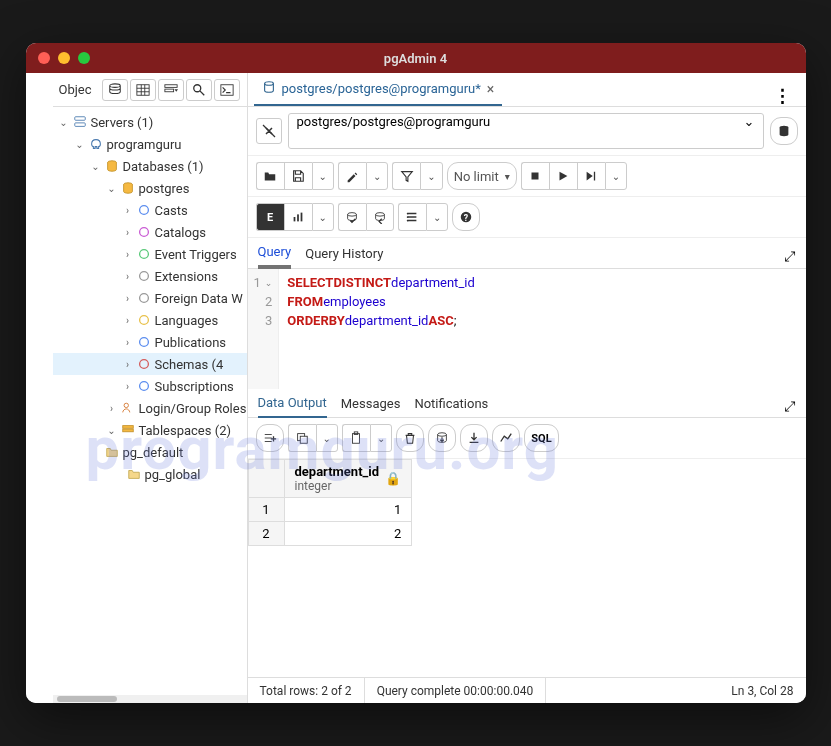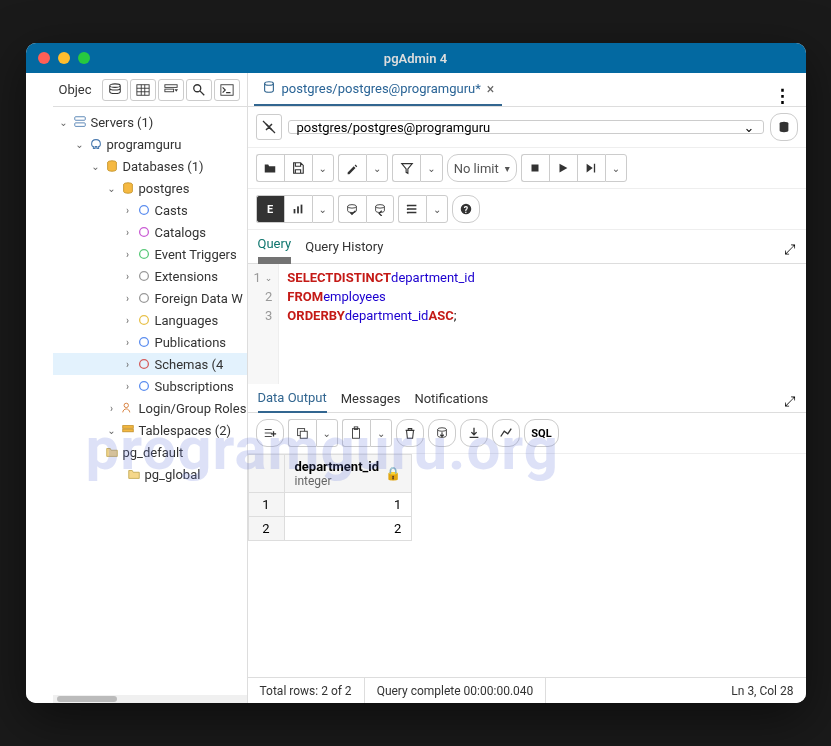--- a/index.html
+++ b/index.html
@@ -1,18 +1,18 @@
 <!DOCTYPE html>
 <html><head>
 <meta charset="utf-8">
 <style>
 * { box-sizing: border-box; margin: 0; padding: 0; font-family: -apple-system, BlinkMacSystemFont, "Segoe UI", Roboto, sans-serif; }
 body { background: #1a1a1a; display: flex; align-items: center; justify-content: center; height: 100vh; }
 .window { width: 780px; height: 660px; background: #fff; border-radius: 10px; overflow: hidden; display: flex; flex-direction: column; box-shadow: 0 15px 50px rgba(0,0,0,0.5); }
-.titlebar { background: #0369a1; height: 30px; display: flex; align-items: center; padding: 0 12px; position: relative; }
+.titlebar { background: #7f1d1d; height: 30px; display: flex; align-items: center; padding: 0 12px; position: relative; }
 .traffic { display: flex; gap: 8px; }
 .tl { width: 12px; height: 12px; border-radius: 50%; }
 .tl.red { background: #ff5f56; } .tl.yellow { background: #ffbd2e; } .tl.green { background: #27c93f; }
 .title { position: absolute; left: 0; right: 0; text-align: center; color: #ddd; font-size: 13px; font-weight: 600; pointer-events: none; }
 .content { flex: 1; display: flex; overflow: hidden; background: #fff; }
 .sidebar { width: 195px; border-right: 1px solid #ddd; display: flex; flex-direction: column; overflow: hidden; margin-left: 27px; }
 .sb-header { display: flex; align-items: center; height: 34px; border-bottom: 1px solid #ddd; }
 .sb-label { font-size: 13px; padding: 0 6px; color: #333; }
 .sb-tools { display: flex; gap: 2px; padding: 0 4px; }
 .sb-tool { width: 26px; height: 22px; border: 1px solid #ccc; border-radius: 3px; display: flex; align-items: center; justify-content: center; background: #fff; cursor: pointer; }
@@ -24,34 +24,34 @@
 .nicon { width: 18px; display: inline-flex; justify-content: center; margin-right: 2px; }
 .nicon svg { width: 14px; height: 14px; }
 .main { flex: 1; display: flex; flex-direction: column; overflow: hidden; }
 .tabbar { display: flex; align-items: flex-end; height: 34px; border-bottom: 1px solid #ddd; padding: 0 6px; }
 .tab { display: flex; align-items: center; gap: 6px; font-size: 13px; color: #2a6496; border-bottom: 2px solid #326690; padding: 7px 8px; }
 .tab .x { color: #666; cursor: pointer; font-size: 14px; }
 .spacer { flex: 1; }
 .kebab { font-size: 18px; font-weight: bold; padding: 0 8px; cursor: pointer; }
 .connbar { display: flex; align-items: center; padding: 6px 8px; gap: 6px; border-bottom: 1px solid #eee; }
 .connicon { width: 26px; height: 26px; border: 1px solid #ccc; border-radius: 3px; display: flex; align-items: center; justify-content: center; }
-.connsel { flex: 1; height: 14px; border: 1px solid #ccc; border-radius: 3px; display: flex; align-items: center; padding: 0 8px; font-size: 13px; justify-content: space-between; }
+.connsel { flex: 1; height: 36px; border: 1px solid #ccc; border-radius: 3px; display: flex; padding: 0 8px; font-size: 13px; justify-content: space-between; }
 .toolbar { display: flex; gap: 4px; padding: 6px 8px; flex-wrap: wrap; border-bottom: 1px solid #eee; }
 .btn { height: 28px; min-width: 28px; border: 1px solid #ccc; border-radius: 11px; background: #fff; display: flex; align-items: center; justify-content: center; padding: 0 6px; cursor: pointer; }
 .btn.dark { background: #333; color: #fff; }
 .btn svg { width: 14px; height: 14px; }
 .btngrp { display: flex; }
 .btngrp .btn { border-radius: 0; border-right: none; }
 .btngrp .btn:first-child { border-radius: 3px 0 0 3px; }
 .btngrp .btn:last-child { border-radius: 0 3px 3px 0; border-right: 1px solid #ccc; }
 .dd { min-width: 18px; font-size: 10px; color: #555; }
 .nolimit { font-size: 13px; color: #555; min-width: 70px; justify-content: space-between; }
 .qtabs { display: flex; gap: 14px; padding: 6px 10px 0; font-size: 13px; border-bottom: 1px solid #ddd; align-items: center; }
 .qtab { padding-bottom: 6px; cursor: pointer; color: #333; }
-.qtab.active { color: #0f766e; border-bottom: 7px solid #737373; margin-bottom: -1px; }
+.qtab.active { color: #1d4ed8; border-bottom: 4px solid #737373; margin-bottom: -1px; }
 .expand { margin-left: auto; cursor: pointer; font-size: 14px; }
 .editor { display: flex; font-family: "SF Mono", Monaco, Consolas, monospace; font-size: 13px; height: 120px; overflow: auto; }
 .gutter { background: #f7f7f7; border-right: 1px solid #eee; padding: 4px 6px; text-align: right; color: #999; user-select: none; }
 .gline { height: 19px; display: flex; align-items: center; justify-content: flex-end; gap: 4px; }
 .code { padding: 4px 8px; }
 .cline { height: 19px; display: flex; align-items: center; white-space: pre; text-align: right; }
 .kw { color: #c41a16; font-weight: bold; }
 .id { color: #1c00cf; }
 .outtabs { display: flex; gap: 14px; padding: 6px 10px 0; font-size: 13px; border-bottom: 1px solid #ddd; align-items: center; }
 .outtab { padding-bottom: 6px; cursor: pointer; color: #333; }

